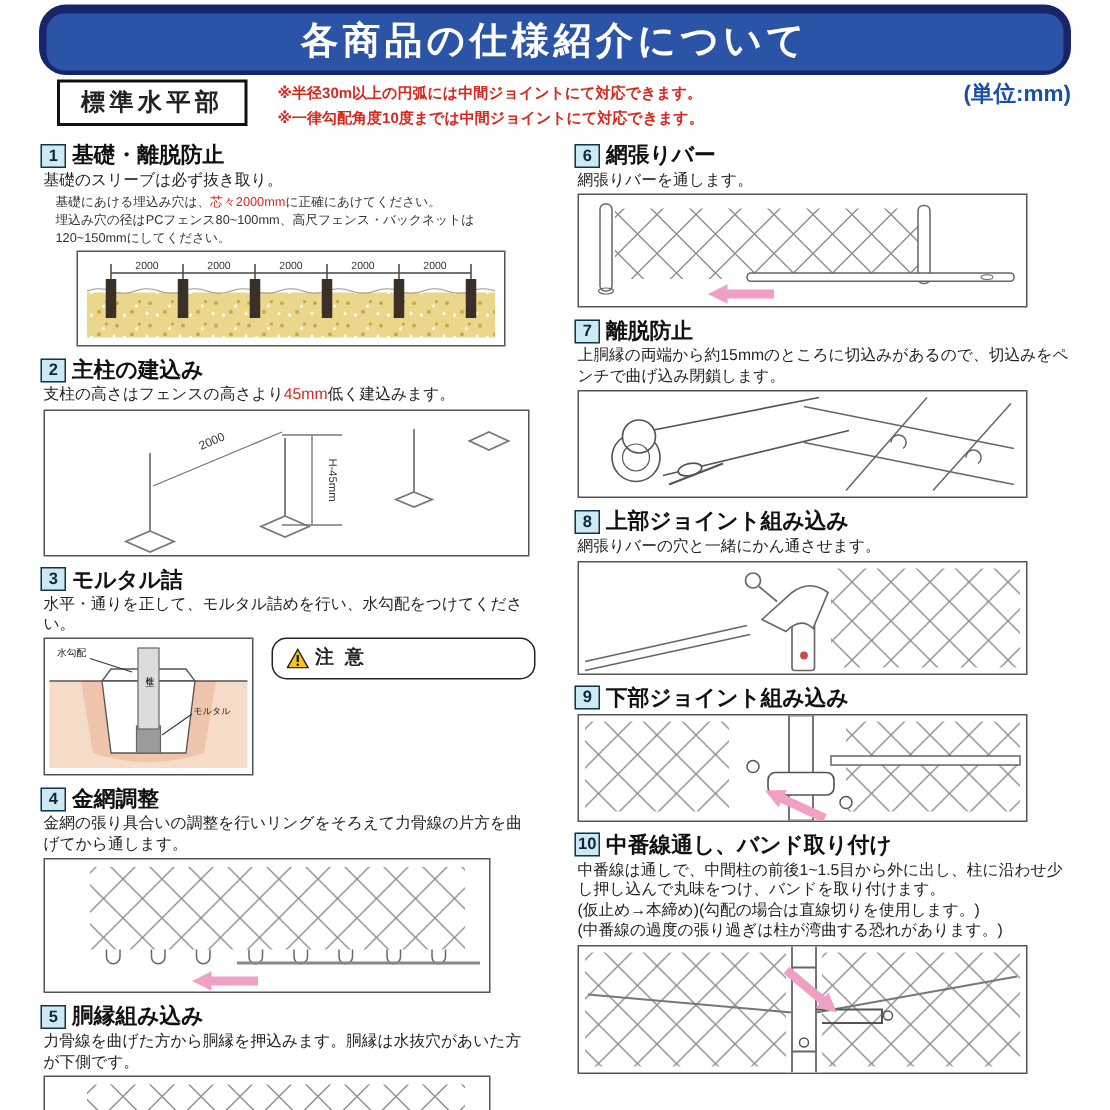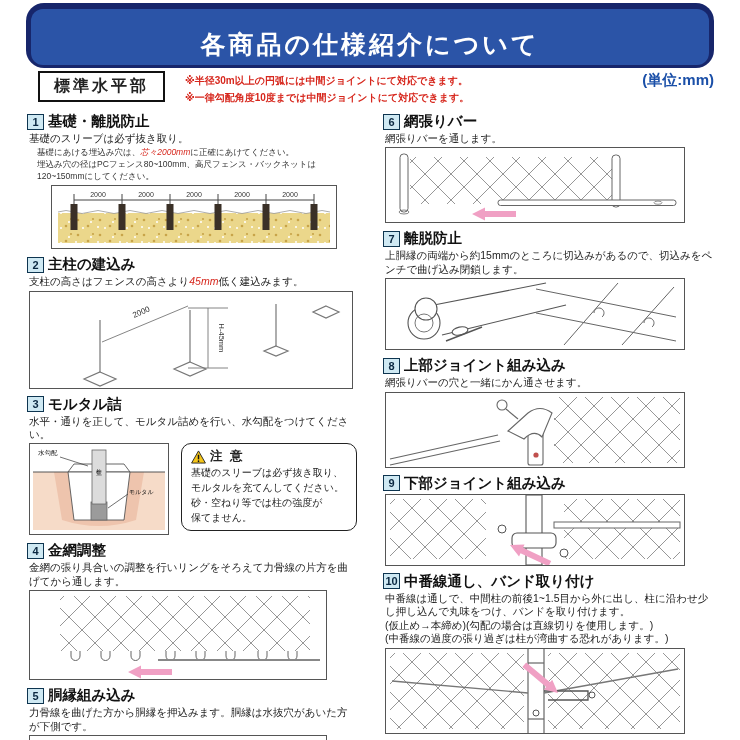--- a/index.html
+++ b/index.html
@@ -1,33 +1,33 @@
 <!DOCTYPE html>
 <html><head>
 <meta charset="utf-8">
 <style>
   html,body{margin:0;padding:0;}
   body{width:740px;height:740px;background:#fff;overflow:hidden;
        font-family:"Liberation Sans","DejaVu Sans",sans-serif;color:#222;}
   .banner-outer{margin:3px 26px 3px;background:#17266b;border-radius:18px;padding:6px 5px 3px;}
   .banner-inner{background:#2b54a7;border-radius:12px;text-align:center;color:#fff;
-       font-weight:bold;font-size:25px;letter-spacing:3px;padding:19px 0 4px;}
+       font-weight:bold;font-size:25px;letter-spacing:3px;padding:1px 0 4px;}
   .hdr-row{display:flex;align-items:flex-start;margin:3px 26px 6px 38px;gap:20px;}
   .std-box{border:2px solid #111;font-weight:bold;font-size:16px;padding:3px 14px;letter-spacing:3px;white-space:nowrap;}
   .hdr-notes{font-size:10px;color:#d7281e;line-height:1.65;padding-top:2px;font-weight:bold;}
   .unit{margin-left:auto;color:#1a4fa8;font-weight:bold;font-size:15px;white-space:nowrap;}
   .content{display:flex;gap:26px;padding:0 27px;}
   .col{width:50%;}
   .sec{margin-bottom:6px;}
   .sec-head{display:flex;align-items:center;gap:4px;margin-bottom:1px;}
   .num{display:inline-block;min-width:13px;text-align:center;border:1.5px solid #0e3550;
        background:#cfe9f3;color:#0a2740;font-weight:bold;font-size:11px;line-height:14px;padding:0 1px;}
   .sec-title{font-weight:bold;font-size:14.5px;color:#111;white-space:nowrap;}
   .sec-body{font-size:10.5px;color:#222;line-height:1.28;margin:0 0 2px 2px;}
-  .red{color:#d7281e;font-style:italic;}
+  .red{color:#d7281e;}
   .mini{font-size:8.5px;color:#333;line-height:1.4;margin:1px 0 2px 10px;}
   .diag{display:block;border:1px solid #555;background:#fff;margin-left:2px;}
   .indent{margin-left:24px;}
   .s3row{display:flex;gap:12px;align-items:flex-start;}
   .warn{border:1.5px solid #222;border-radius:10px;padding:4px 9px 5px;flex:1;}
   .warn-title{font-weight:bold;font-size:12.5px;display:flex;align-items:center;gap:4px;letter-spacing:2px;text-align:center;}
   .warn-body{font-size:10px;line-height:1.5;}
   svg text{font-family:"Liberation Sans","DejaVu Sans",sans-serif;}
 </style>
 </head>
@@ -158,26 +158,20 @@
         </svg>
         <div class="warn">
           <div class="warn-title">
             <svg width="15" height="14" viewBox="0 0 16 15">
               <polygon points="8,1 15.4,14 0.6,14" fill="#f5c518" stroke="#222" stroke-width="1"></polygon>
               <line x1="8" y1="5" x2="8" y2="10" stroke="#111" stroke-width="1.6"></line>
               <circle cx="8" cy="12" r="0.9" fill="#111"></circle>
             </svg>
             <span>注 意</span>
           </div>
-          <div class="warn-body">
-            <div>基礎のスリーブは必ず抜き取り、</div>
-            <div>モルタルを充てんしてください。</div>
-            <div>砂・空ねり等では柱の強度が</div>
-            <div>保てません。</div>
-          </div>
         </div>
       </div>
     </div>
 
     <div class="sec">
       <div class="sec-head">
         <span class="num">4</span>
         <span class="sec-title">金網調整</span>
       </div>
       <div class="sec-body">金網の張り具合いの調整を行いリングをそろえて力骨線の片方を曲げてから通します。</div>

